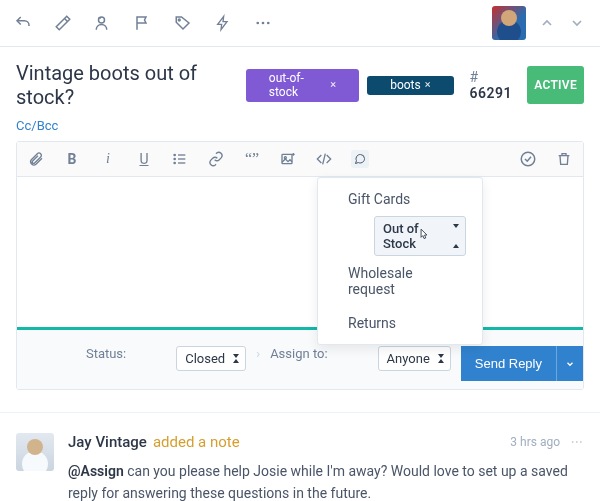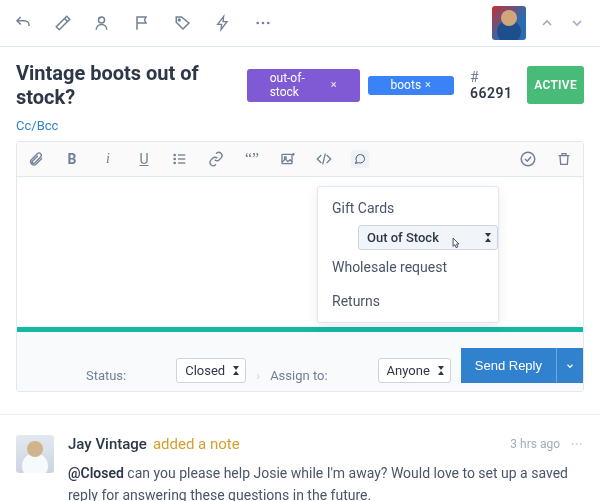--- a/index.html
+++ b/index.html
@@ -8,44 +8,44 @@
   .toolbar .left { display: flex; gap: 22px; align-items: center; }
   .toolbar .spacer { flex: 1; }
   .toolbar .right { display: flex; gap: 12px; align-items: center; }
   .ticon { width: 18px; height: 18px; color: #718096; display:flex; align-items:center; justify-content:center;}
   .avatar { width: 34px; height: 34px; border-radius: 3px; background: linear-gradient(135deg,#c53030 0%, #2b6cb0 60%); position:relative; overflow:hidden;}
   .avatar::after{content:"";position:absolute;top:4px;left:9px;width:16px;height:16px;border-radius:50%;background:#d2a679;}
   .avatar::before{content:"";position:absolute;top:14px;left:5px;width:24px;height:24px;border-radius:50%;background:#1e4e8c;}
   .chev { color: #a0aec0; }
   .header { padding: 14px 16px 8px; }
   .header-row { display: flex; align-items: center; gap: 8px; }
-  .subject { font-size: 20px; color: #2d3748; font-weight:700;}
+  .subject { font-size: 20px; color: #2d3748; font-weight:400;}
   .tag { font-size: 12px; color: #fff; border-radius: 3px; padding: 2px 23px 3px; display:inline-flex; align-items:center; gap:4px;}
   .tag .x { font-size: 11px; opacity:.9;}
   .hspacer { flex:1; }
   .num { color:#718096; }
   .num b { color:#2d3748; font-weight:600; letter-spacing:.5px;}
   .badge-active { background:#48bb78; color:#fff; font-size:12px; font-weight:600; padding:12px 7px; border-radius:3px; letter-spacing:.3px;}
   .ccbcc { padding: 0 16px 8px; }
   .ccbcc a { color:#3182ce; font-size:13px; text-decoration:none; }
   .editor-wrap { padding: 0 16px; }
   .editor { border:1px solid #e2e8f0; border-radius:3px; position:relative; }
   .ed-toolbar { display:flex; align-items:center; padding:8px 10px; border-bottom:1px solid #e2e8f0; gap:18px; background:#fafafa;}
   .ed-toolbar .edicon { width:18px; height:18px; color:#718096; display:flex;align-items:center;justify-content:center; font-size:14px;}
   .ed-toolbar .edicon.bold{font-weight:700;}
   .ed-toolbar .edicon.ital{font-style:italic; font-family: Georgia, serif;}
   .ed-toolbar .edicon.under{text-decoration:underline;}
   .ed-toolbar .r { margin-left:auto; display:flex; gap:18px;}
   .edicon.active{ background:#edf2f7; border-radius:3px; padding:3px; color:#4a5568; position:relative;}
   .ed-body { height:150px; background:#fff; position:relative;}
-  .dropdown { position:absolute; top:9px; left:300px; width:182px; background:#fff; border:1px solid #e2e8f0; box-shadow:0 4px 12px rgba(0,0,0,.08); border-radius:3px; z-index:10; padding:4px 0;}
+  .dropdown { position:absolute; top:0px; left:300px; width:166px; background:#fff; border:1px solid #e2e8f0; box-shadow:0 4px 12px rgba(0,0,0,.08); border-radius:3px; z-index:10; padding:4px 16px;}
   .dd-item { padding:9px 14px; font-size:14px; color:#4a5568; cursor:pointer;}
   .dd-item.sel { background:#f1f5f9; color:#2d3748; font-weight:500; position:relative;}
   .cursor-icon { position:absolute; right:34px; top:10px; }
-  .ed-footer { display:flex; align-items:flex-end; padding:16px 0 8px 10px; border-top:5px solid #14b8a6; background:#f8fafc; gap:10px; font-size:13px;}
+  .ed-footer { display:flex; align-items:flex-start; padding:16px 0 8px 10px; border-top:3px solid #14b8a6; background:#f8fafc; gap:10px; font-size:13px;}
   .ed-footer .lbl { color:#718096; }
   .sel { border:1px solid #cbd5e0; border-radius:3px; padding:4px 20px 4px 8px; background:#fff; color:#2d3748; font-size:13px; position:relative;margin-left:40px;}
   .sel::after{content:"";position:absolute;right:6px;top:7px;border-left:3px solid transparent;border-right:3px solid transparent;border-top:4px solid #2d3748;}
   .sel::before{content:"";position:absolute;right:6px;bottom:7px;border-left:3px solid transparent;border-right:3px solid transparent;border-bottom:4px solid #2d3748;}
   .arrow-sep{color:#cbd5e0;}
   .send-group{display:flex; margin-left:auto;}
   .btn-send{background:#3182ce;color:#fff;border:none;padding:10px 14px;font-size:13px;font-weight:500;cursor:pointer;}
   .btn-send-caret{background:#3182ce;color:#fff;border:none;border-left:1px solid rgba(255,255,255,.3);padding:10px 8px;cursor:pointer;display:flex;align-items:center;}
   .note-sec { border-top:1px solid #edf2f7; margin-top:22px; padding:20px 16px; display:flex; gap:14px;}
   .note-av { width:38px;height:38px;border-radius:3px;background:linear-gradient(180deg,#e2e8f0,#cbd5e0);position:relative;overflow:hidden;flex-shrink:0;}
@@ -126,21 +126,21 @@
   </div>
 </div>
 
 <div class="header">
   <div class="header-row">
     <span class="subject">Vintage boots out of stock?</span>
     <span class="tag" style="background:#805ad5">
       <span>out-of-stock</span>
       <span class="x">×</span>
     </span>
-    <span class="tag" style="background:#3b82f6">
+    <span class="tag" style="background:#0c4a6e">
       <span>boots</span>
       <span class="x">×</span>
     </span>
     <div class="hspacer"></div>
     <span class="num">
       <span>#</span> <b>66291</b>
     </span>
     <span class="badge-active">ACTIVE</span>
   </div>
 </div>
@@ -250,16 +250,16 @@
   <div class="note-body">
     <div class="note-head">
       <span class="note-author">Jay Vintage</span>
       <span class="note-action">added a note</span>
       <div class="note-meta">
         <span>3 hrs ago</span>
         <span class="dots">⋮</span>
       </div>
     </div>
     <div class="note-text">
-      <span class="mention">@Closed</span><span> can you please help Josie while I'm away? Would love to set up a saved reply for answering these questions in the future.</span>
+      <span class="mention">@Assign</span><span> can you please help Josie while I'm away? Would love to set up a saved reply for answering these questions in the future.</span>
     </div>
   </div>
 </div>
 
 </body></html>

